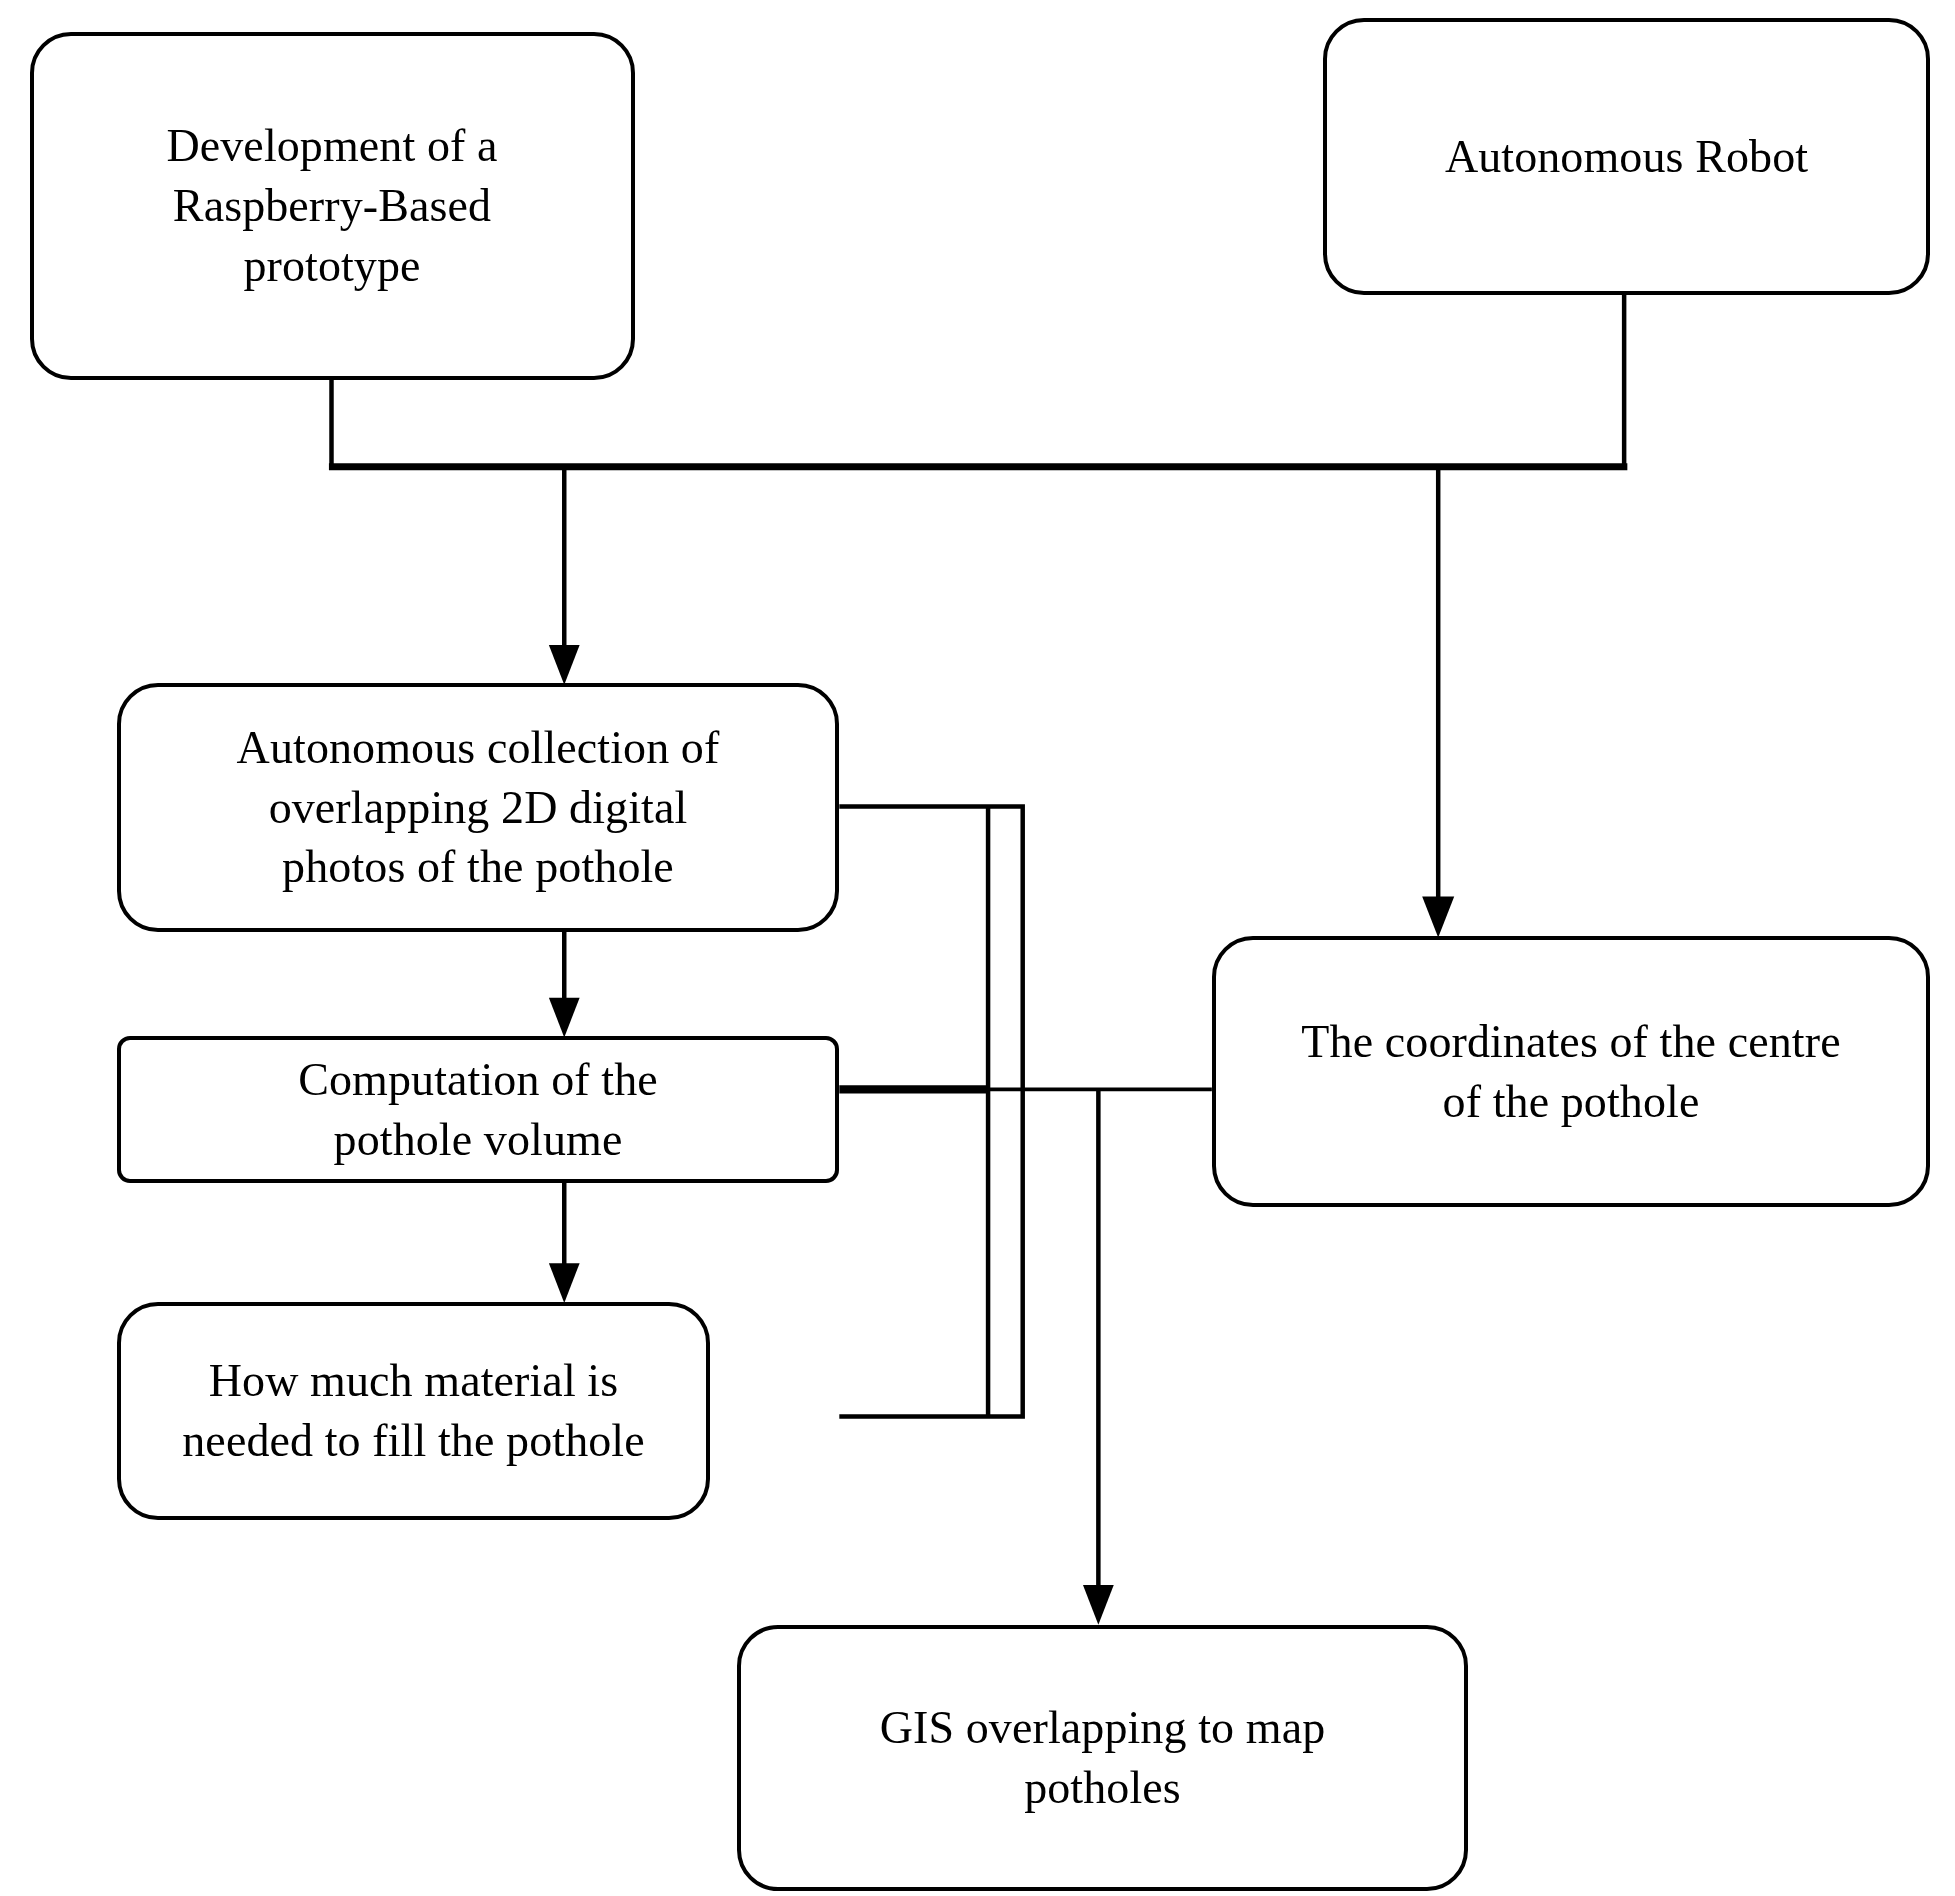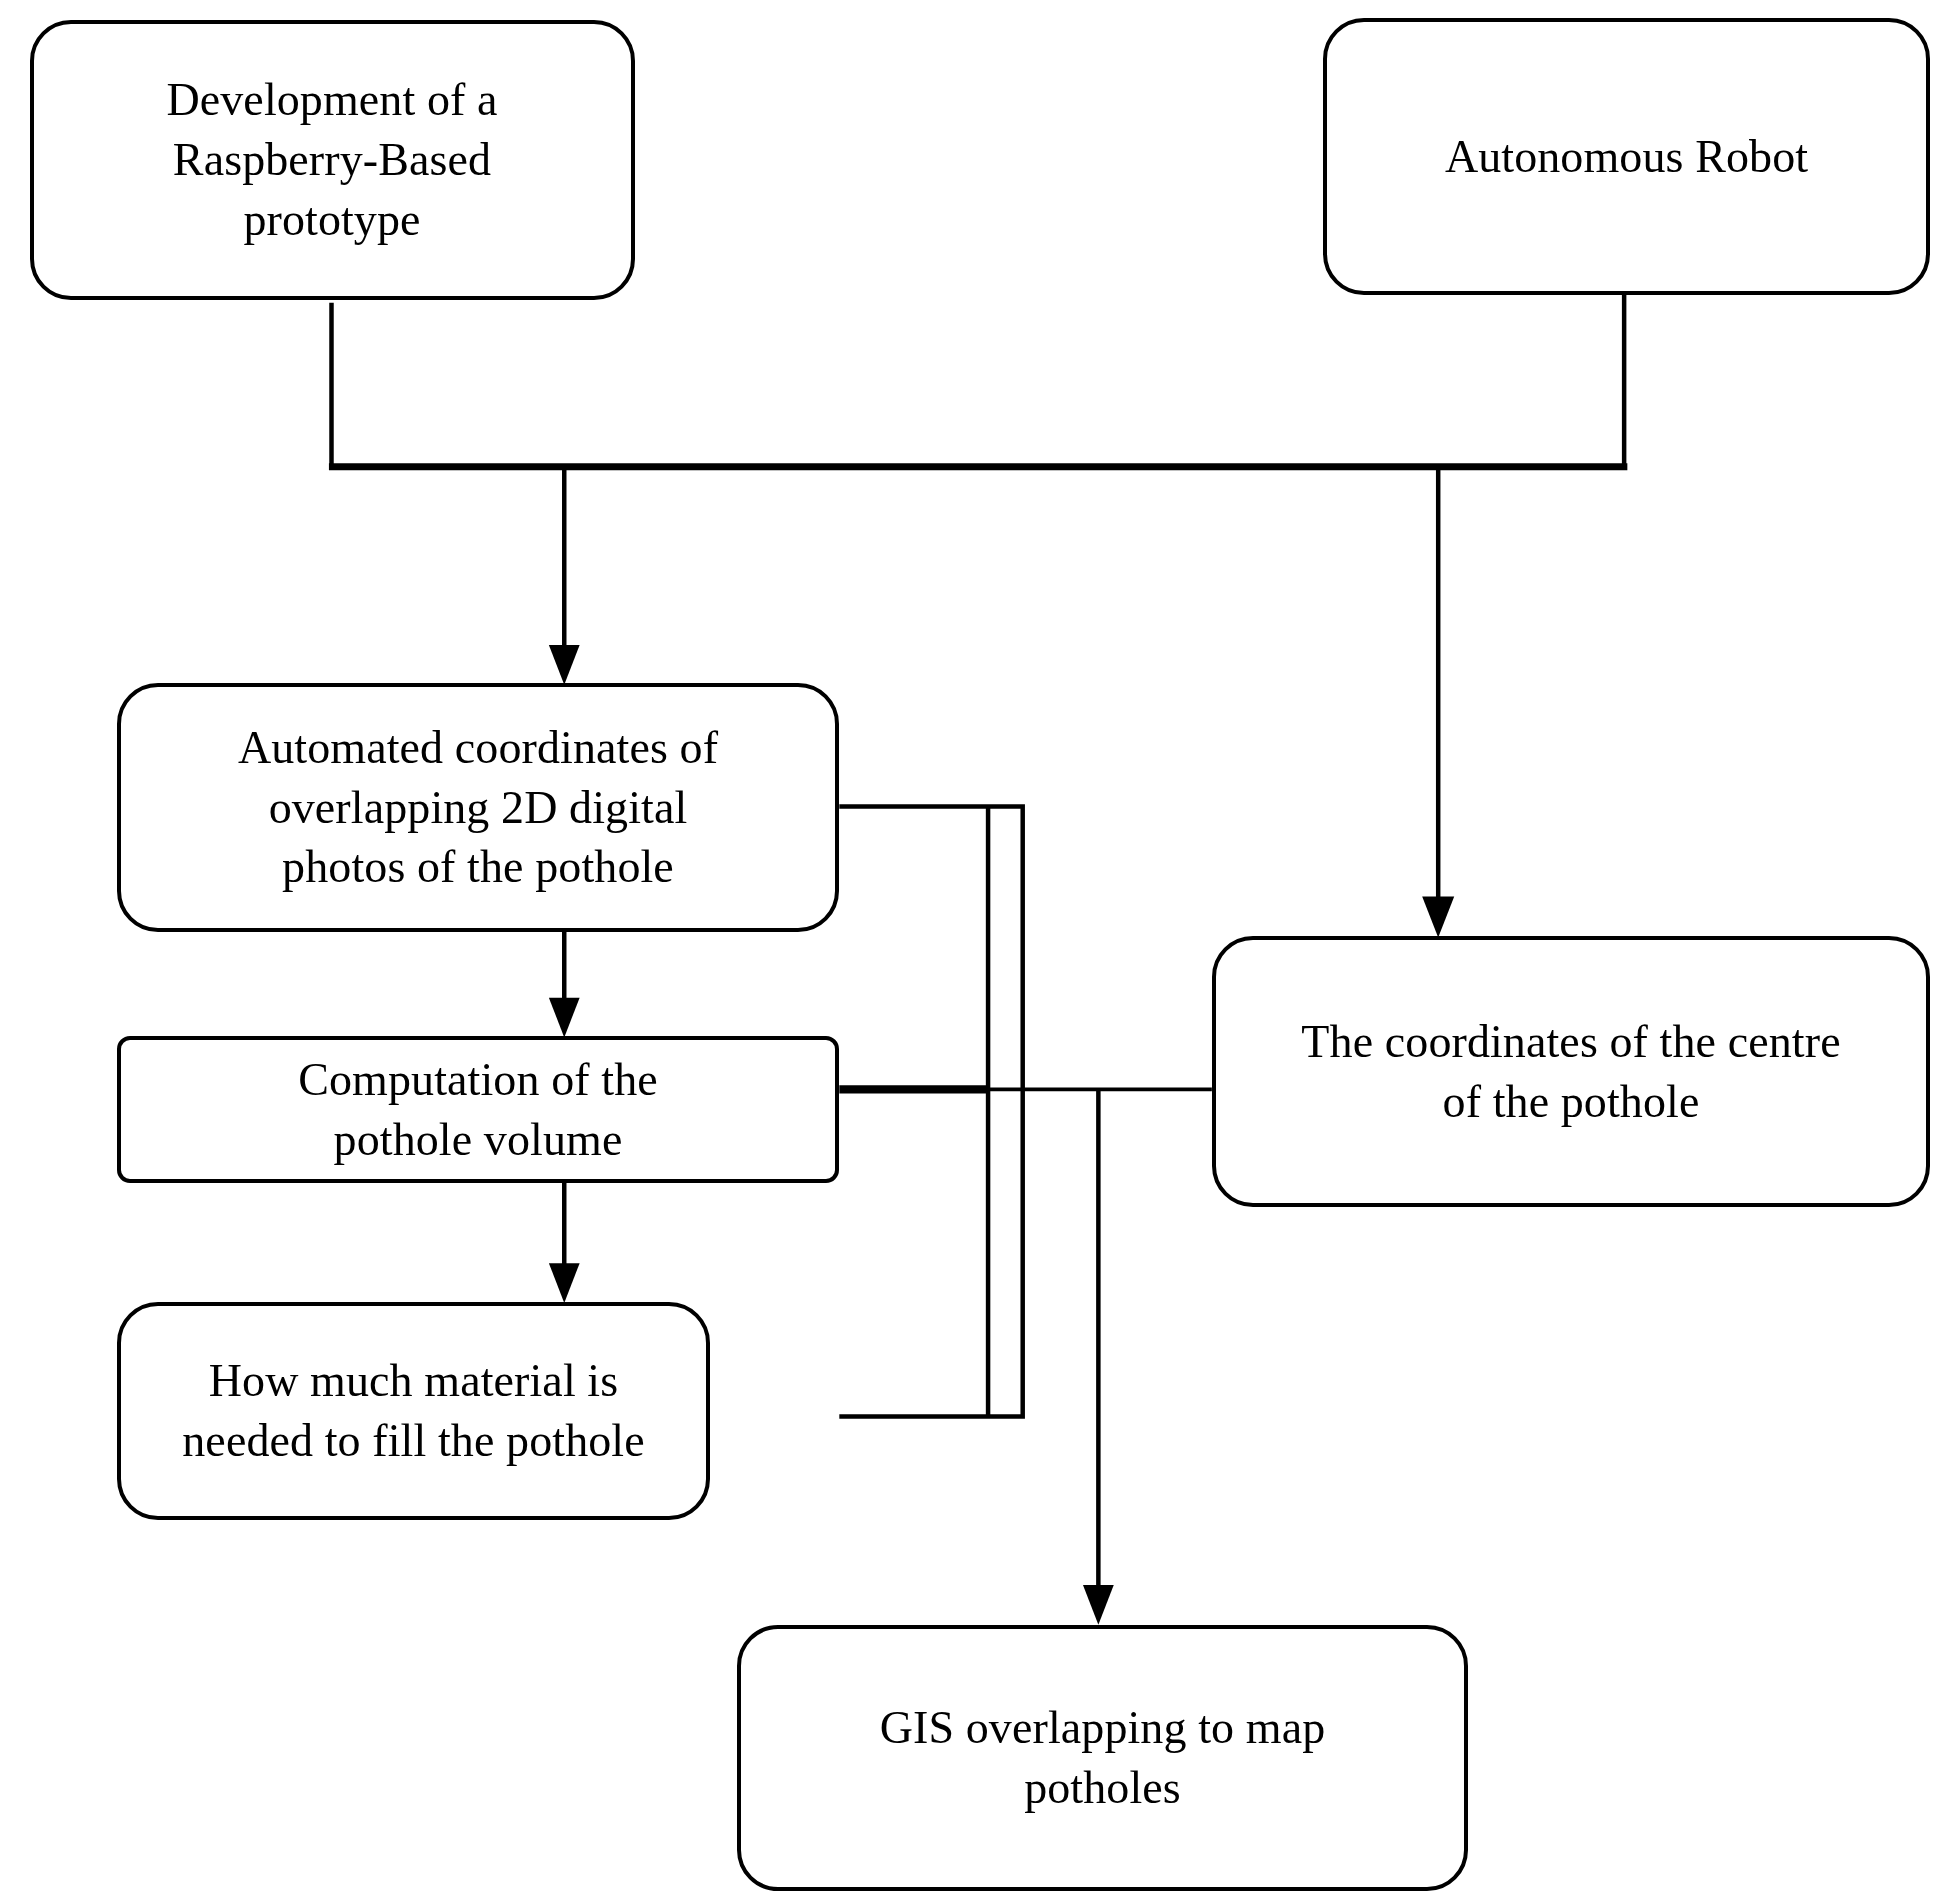--- a/index.html
+++ b/index.html
@@ -76,32 +76,32 @@
 
     <path d="M 1309 1699 L 1541 1699" stroke="#000" stroke-width="13" fill="none"></path>
     <path d="M 1541 1699 L 1890 1699" stroke="#000" stroke-width="6" fill="none"></path>
 
     <path d="M 1541 1258 L 1541 2209" stroke="#000" stroke-width="7" fill="none"></path>
 
     <path d="M 1713 1699 L 1713 2508" stroke="#000" stroke-width="7" fill="none"></path>
     <polygon points="1713,2534 1689,2472 1737,2472" fill="#000"></polygon>
   </svg>
 
-  <div class="node" style="left:29.5px; top:20px; width:605px; height:280px;">
+  <div class="node" style="left:29.5px; top:32px; width:605px; height:348px;">
     <span class="node-label">Development of a
 Raspberry-Based
 prototype</span>
   </div>
 
   <div class="node" style="left:1323px; top:18px; width:607px; height:277px;align-items:center;">
     <span class="node-label">Autonomous Robot</span>
   </div>
 
   <div class="node" style="left:117px; top:683px; width:722px; height:249px;">
-    <span class="node-label">Automated coordinates of
+    <span class="node-label">Autonomous collection of
 overlapping 2D digital
 photos of the pothole</span>
   </div>
 
   <div class="node" style="left:117px; top:1036px; width:722px; height:147px;border-radius:13px;">
     <span class="node-label">Computation of the
 pothole volume</span>
   </div>
 
   <div class="node" style="left:117px; top:1302px; width:593px; height:218px;">

